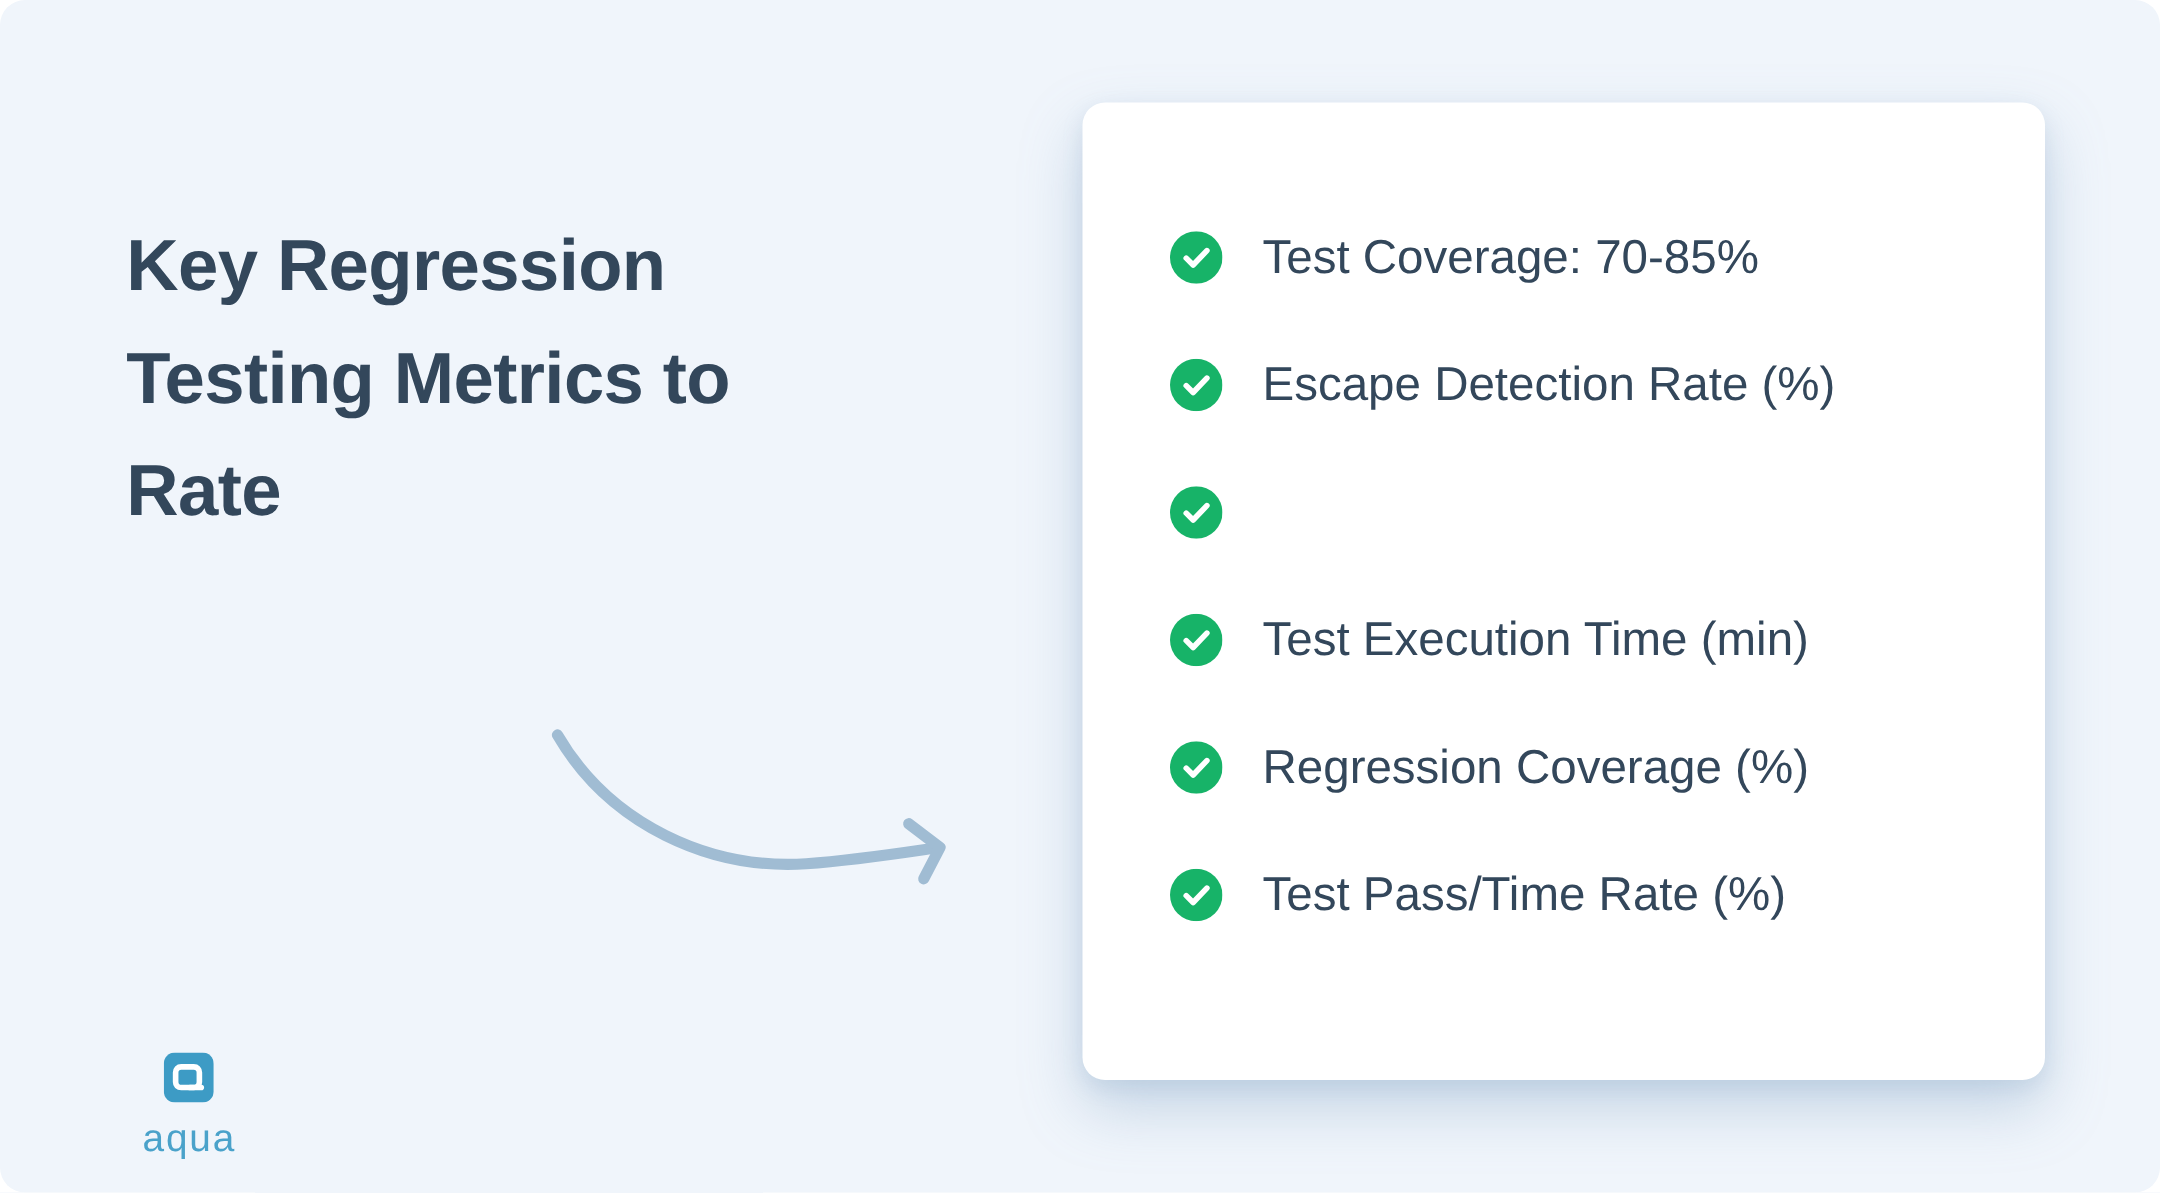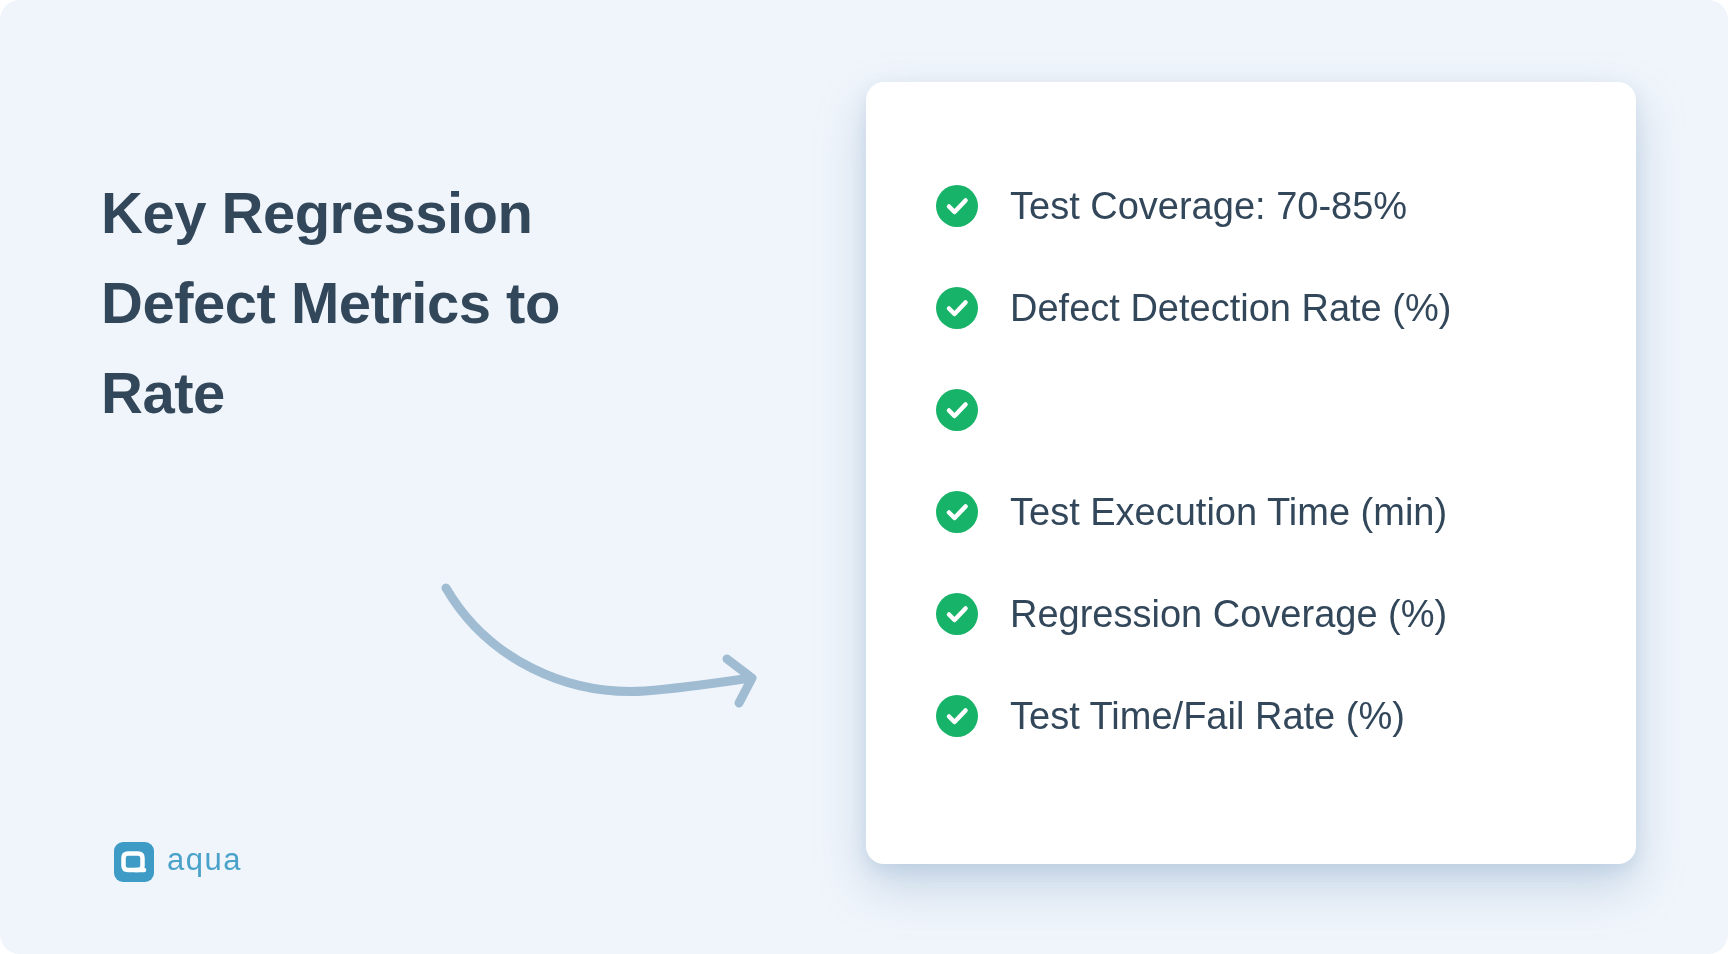--- a/index.html
+++ b/index.html
@@ -69,38 +69,39 @@
     white-space: nowrap;
   }
   
   .logo {
     position: absolute;
     left: 114px;
     top: 842px;
     display: flex;
     align-items: center;
     gap: 13px;
+    flex-direction: column;
   }
   .logo-word {
     font-size: 31px;
     font-weight: 300;
     letter-spacing: 1.5px;
     color: #4aa2ca;
     position: relative;
     top: -2px;
   }
 </style>
 </head>
 <body>
 
 <div class="frame">
 
   <h1 class="heading">
     <div>Key Regression</div>
-    <div>Defect Metrics to</div>
+    <div>Testing Metrics to</div>
     <div>Rate</div>
   </h1>
 
   <div class="arrow-wrap">
     <svg width="345" height="150" viewBox="0 0 345 150" fill="none">
       <path d="M 16 20 C 58 92, 138 128, 215 123 C 256 120, 300 113, 321 110" stroke-width="9" stroke-linecap="round" fill="none" stroke="#a0bcd3"></path>
       <path d="M 297 91 L 322 110 L 309 135" stroke-width="9" stroke-linecap="round" stroke-linejoin="round" fill="none" stroke="#a0bcd3"></path>
     </svg>
   </div>
 
@@ -112,21 +113,21 @@
         <path d="M 13 21.5 L 18.5 27 L 29.5 15.5" fill="none" stroke-width="4.5" stroke-linecap="round" stroke-linejoin="round" stroke="#ffffff"></path>
       </svg>
       <span class="metric-label">Test Coverage: 70-85%</span>
     </div>
 
     <div class="metric-row">
       <svg class="check-badge" viewBox="0 0 42 42">
         <circle cx="21" cy="21" r="21" fill="#17b368"></circle>
         <path d="M 13 21.5 L 18.5 27 L 29.5 15.5" fill="none" stroke-width="4.5" stroke-linecap="round" stroke-linejoin="round" stroke="#ffffff"></path>
       </svg>
-      <span class="metric-label">Defect Detection Rate (%)</span>
+      <span class="metric-label">Escape Detection Rate (%)</span>
     </div>
 
     <div class="metric-row">
       <svg class="check-badge" viewBox="0 0 42 42">
         <circle cx="21" cy="21" r="21" fill="#17b368"></circle>
         <path d="M 13 21.5 L 18.5 27 L 29.5 15.5" fill="none" stroke-width="4.5" stroke-linecap="round" stroke-linejoin="round" stroke="#ffffff"></path>
       </svg>
     </div>
 
     <div class="metric-row">
@@ -143,21 +144,21 @@
         <path d="M 13 21.5 L 18.5 27 L 29.5 15.5" fill="none" stroke-width="4.5" stroke-linecap="round" stroke-linejoin="round" stroke="#ffffff"></path>
       </svg>
       <span class="metric-label">Regression Coverage (%)</span>
     </div>
 
     <div class="metric-row">
       <svg class="check-badge" viewBox="0 0 42 42">
         <circle cx="21" cy="21" r="21" fill="#17b368"></circle>
         <path d="M 13 21.5 L 18.5 27 L 29.5 15.5" fill="none" stroke-width="4.5" stroke-linecap="round" stroke-linejoin="round" stroke="#ffffff"></path>
       </svg>
-      <span class="metric-label">Test Time/Fail Rate (%)</span>
+      <span class="metric-label">Test Pass/Time Rate (%)</span>
     </div>
 
   </div>
 
   <div class="logo">
     <svg width="40" height="40" viewBox="0 0 40 40">
       <rect x="0" y="0" width="40" height="40" rx="9" fill="#3d9bc5"></rect>
       <path d="M 14 11.5 H 24 C 26.8 11.5 28.5 13.2 28.5 16 V 23.5 C 28.5 26.3 26.8 28 24 28 H 14 C 11.2 28 9.5 26.3 9.5 23.5 V 16 C 9.5 13.2 11.2 11.5 14 11.5 Z" fill="none" stroke="#ffffff" stroke-width="4.5" stroke-linejoin="round"></path>
       <path d="M 21 28 H 30" stroke="#ffffff" stroke-width="4.5" stroke-linecap="round"></path>
     </svg>

